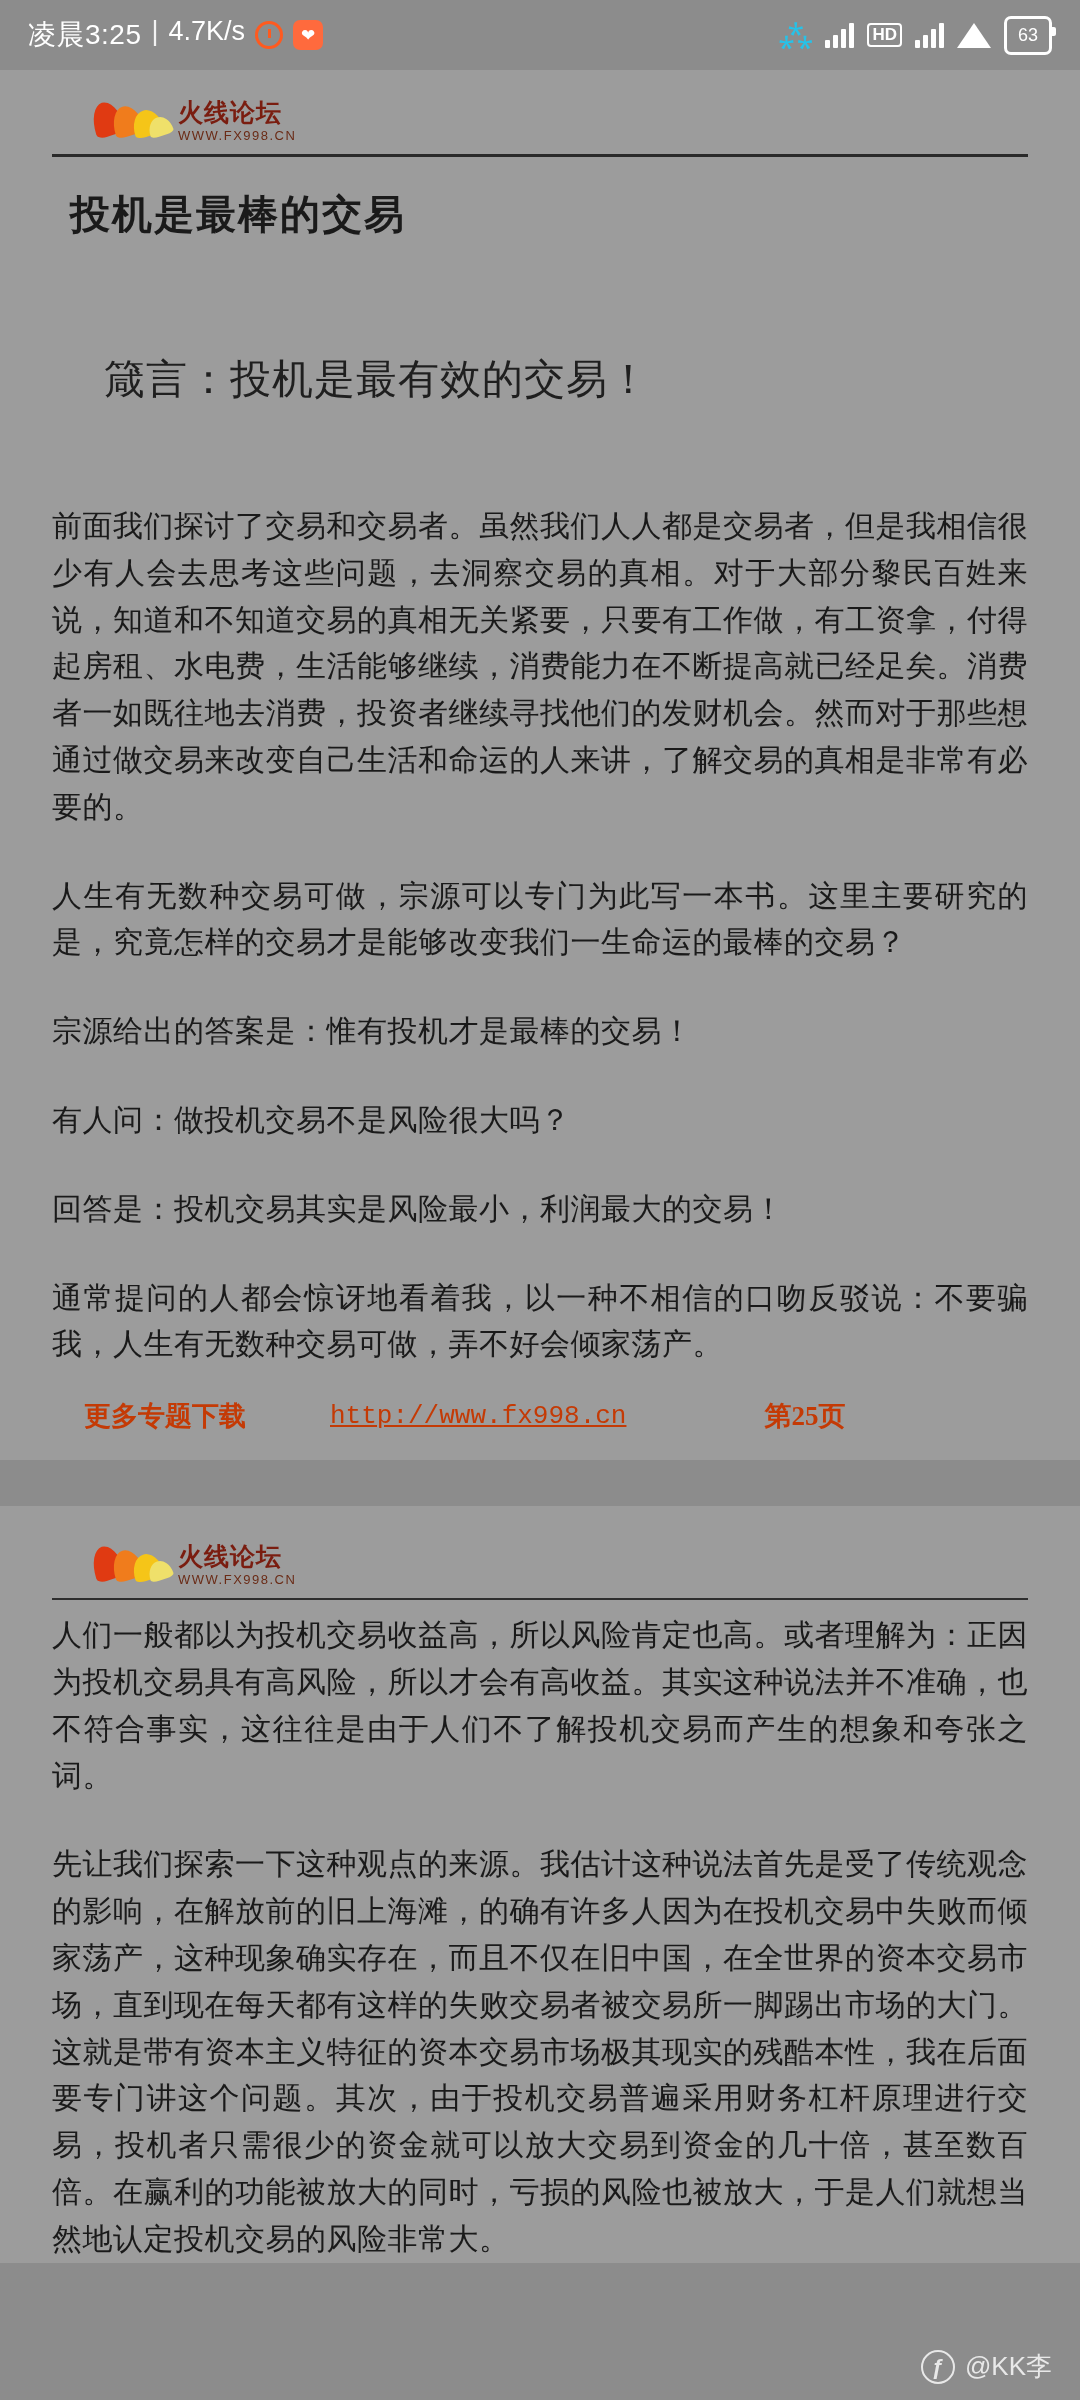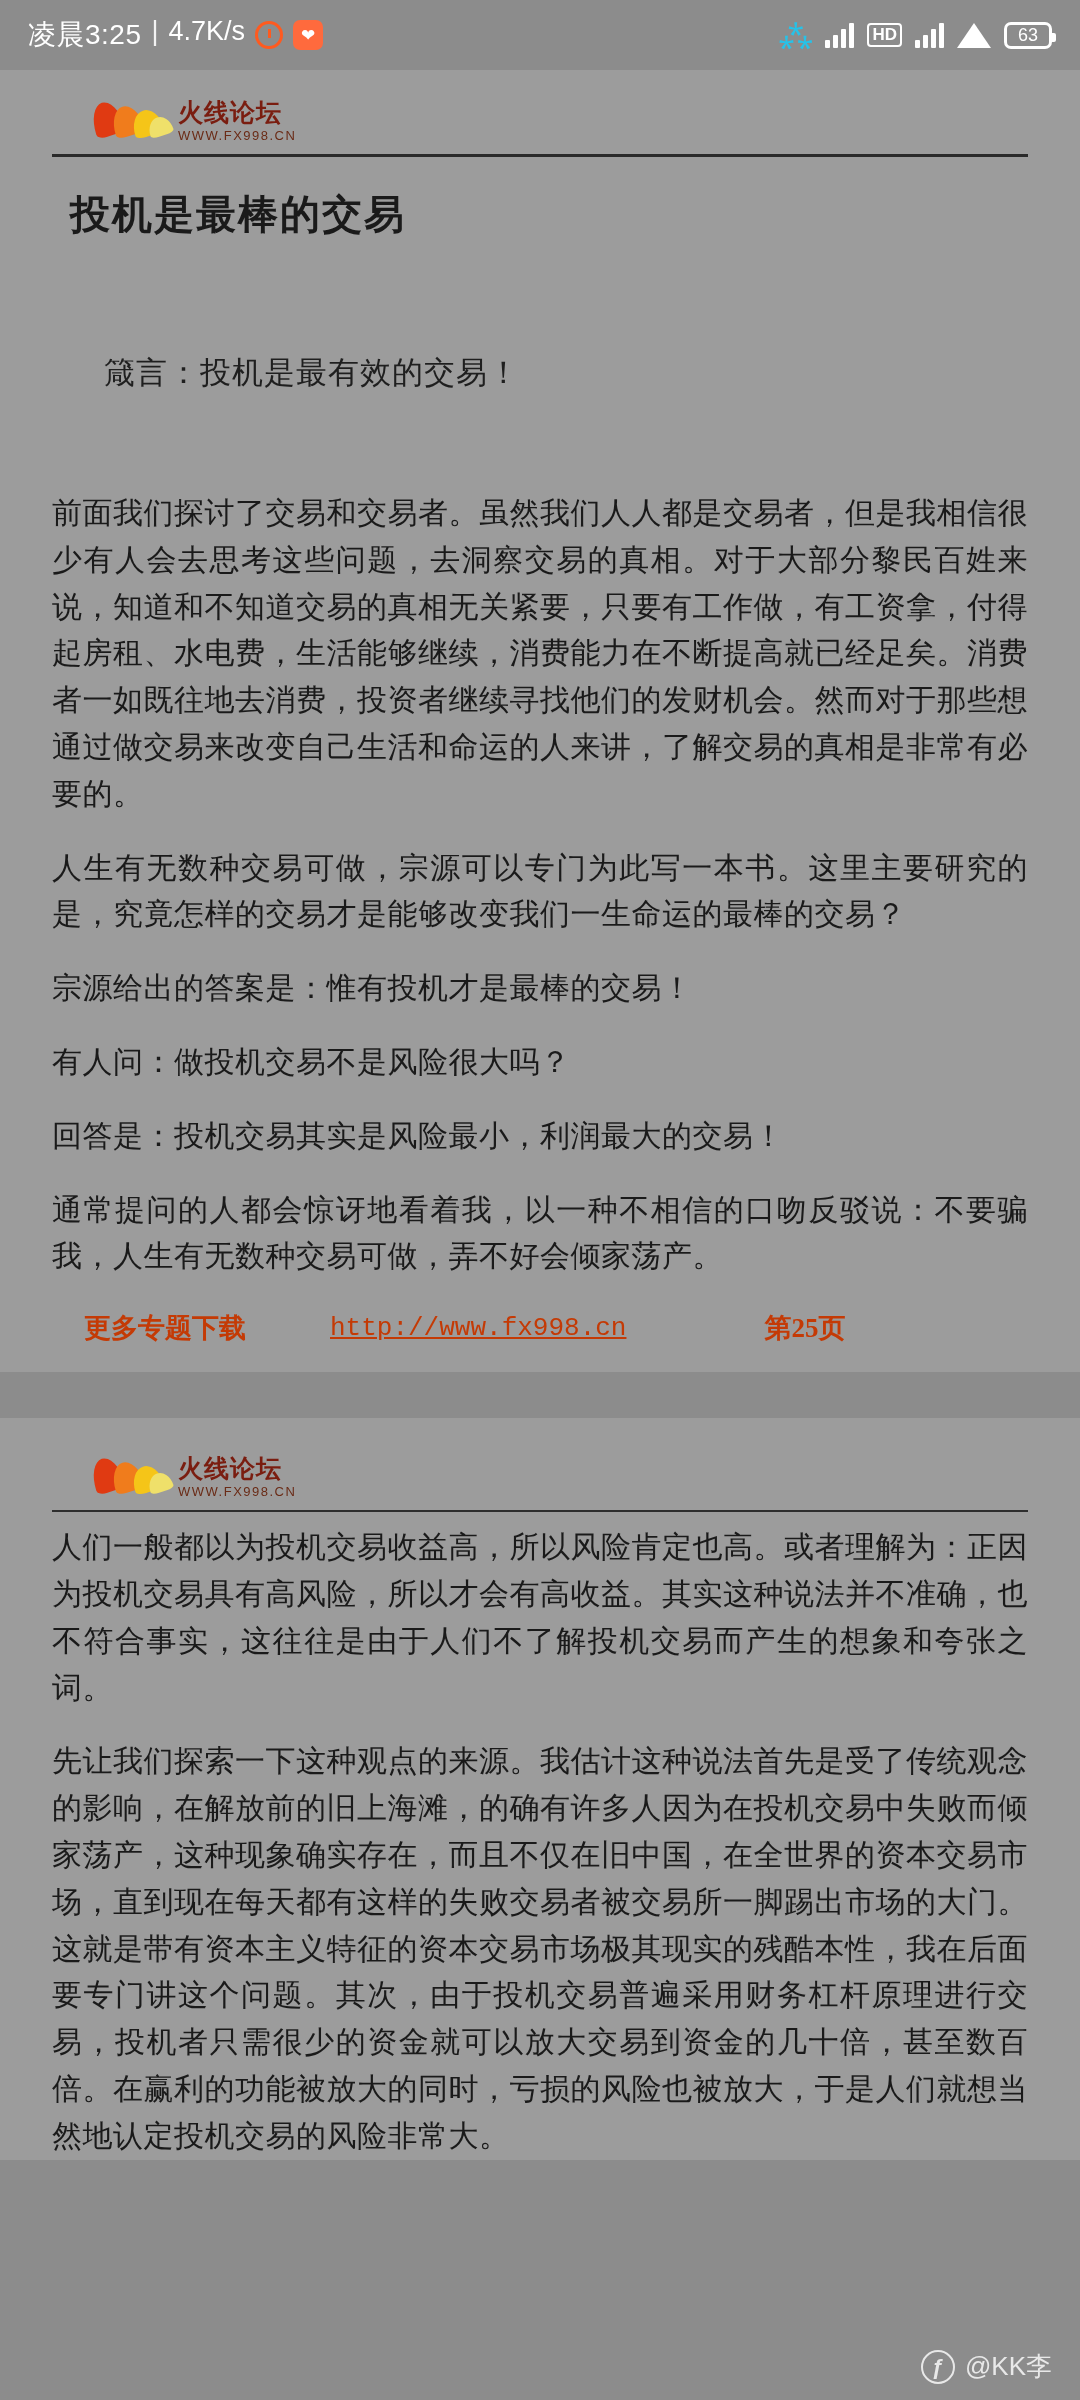--- a/index.html
+++ b/index.html
@@ -51,21 +51,21 @@
   .bars i:nth-child(4) { height: 25px; }
   .hd-tag {
     font-family: "Liberation Sans", sans-serif; font-size: 17px; font-weight: bold;
     color: #fff; border: 2px solid #fff; border-radius: 4px; padding: 0 3px; line-height: 20px;
   }
   .wifi {
     width: 0; height: 0; border-left: 17px solid transparent; border-right: 17px solid transparent;
     border-bottom: 25px solid #ffffff;
   }
   .batt {
-    width: 48px; height: 27px; border: 3px solid #ffffff; border-radius: 7px;
+    width: 48px; height: 39px; border: 3px solid #ffffff; border-radius: 7px;
     position: relative; display: flex; align-items: center; justify-content: center;
     font-family: "Liberation Sans", sans-serif; font-size: 18px; color: #fff;
   }
   .batt::after {
     content: ""; position: absolute; right: -7px; top: 8px; width: 4px; height: 9px;
     background: #fff; border-radius: 0 2px 2px 0;
   }
 
   
   .page {
@@ -101,29 +101,29 @@
   }
 
   .hrule { height: 3px; background: #2a2a2a; margin: 4px 0 0 0; }
 
   .doc-title {
     font-size: 40px; font-weight: bold; color: #1a1a1a;
     padding: 30px 0 0 18px; letter-spacing: 2px;
   }
 
   .motto {
-    font-size: 31px; color: #1f1f1f; padding: 110px 0 0 52px; letter-spacing: 1px;
+    font-size: 41px; color: #1f1f1f; padding: 110px 0 0 52px; letter-spacing: 1px;
   }
 
   .body-text {
     font-size: 30px; color: #1a1a1a; line-height: 1.56;
     text-align: justify; text-justify: inter-ideograph;
     letter-spacing: 0.5px;
   }
-  .para { margin-top: 27px; }
+  .para { margin-top: 42px; }
   .p-first { margin-top: 96px; }
 
   .footer {
     display: flex; align-items: center; margin-top: 30px;
     font-family: "Liberation Sans", sans-serif;
     gap: 20px;
   }
   .f-left {
     color: #c43a05; font-weight: bold; font-size: 27px; margin-left: 32px;
     font-family: "Liberation Serif", serif;

